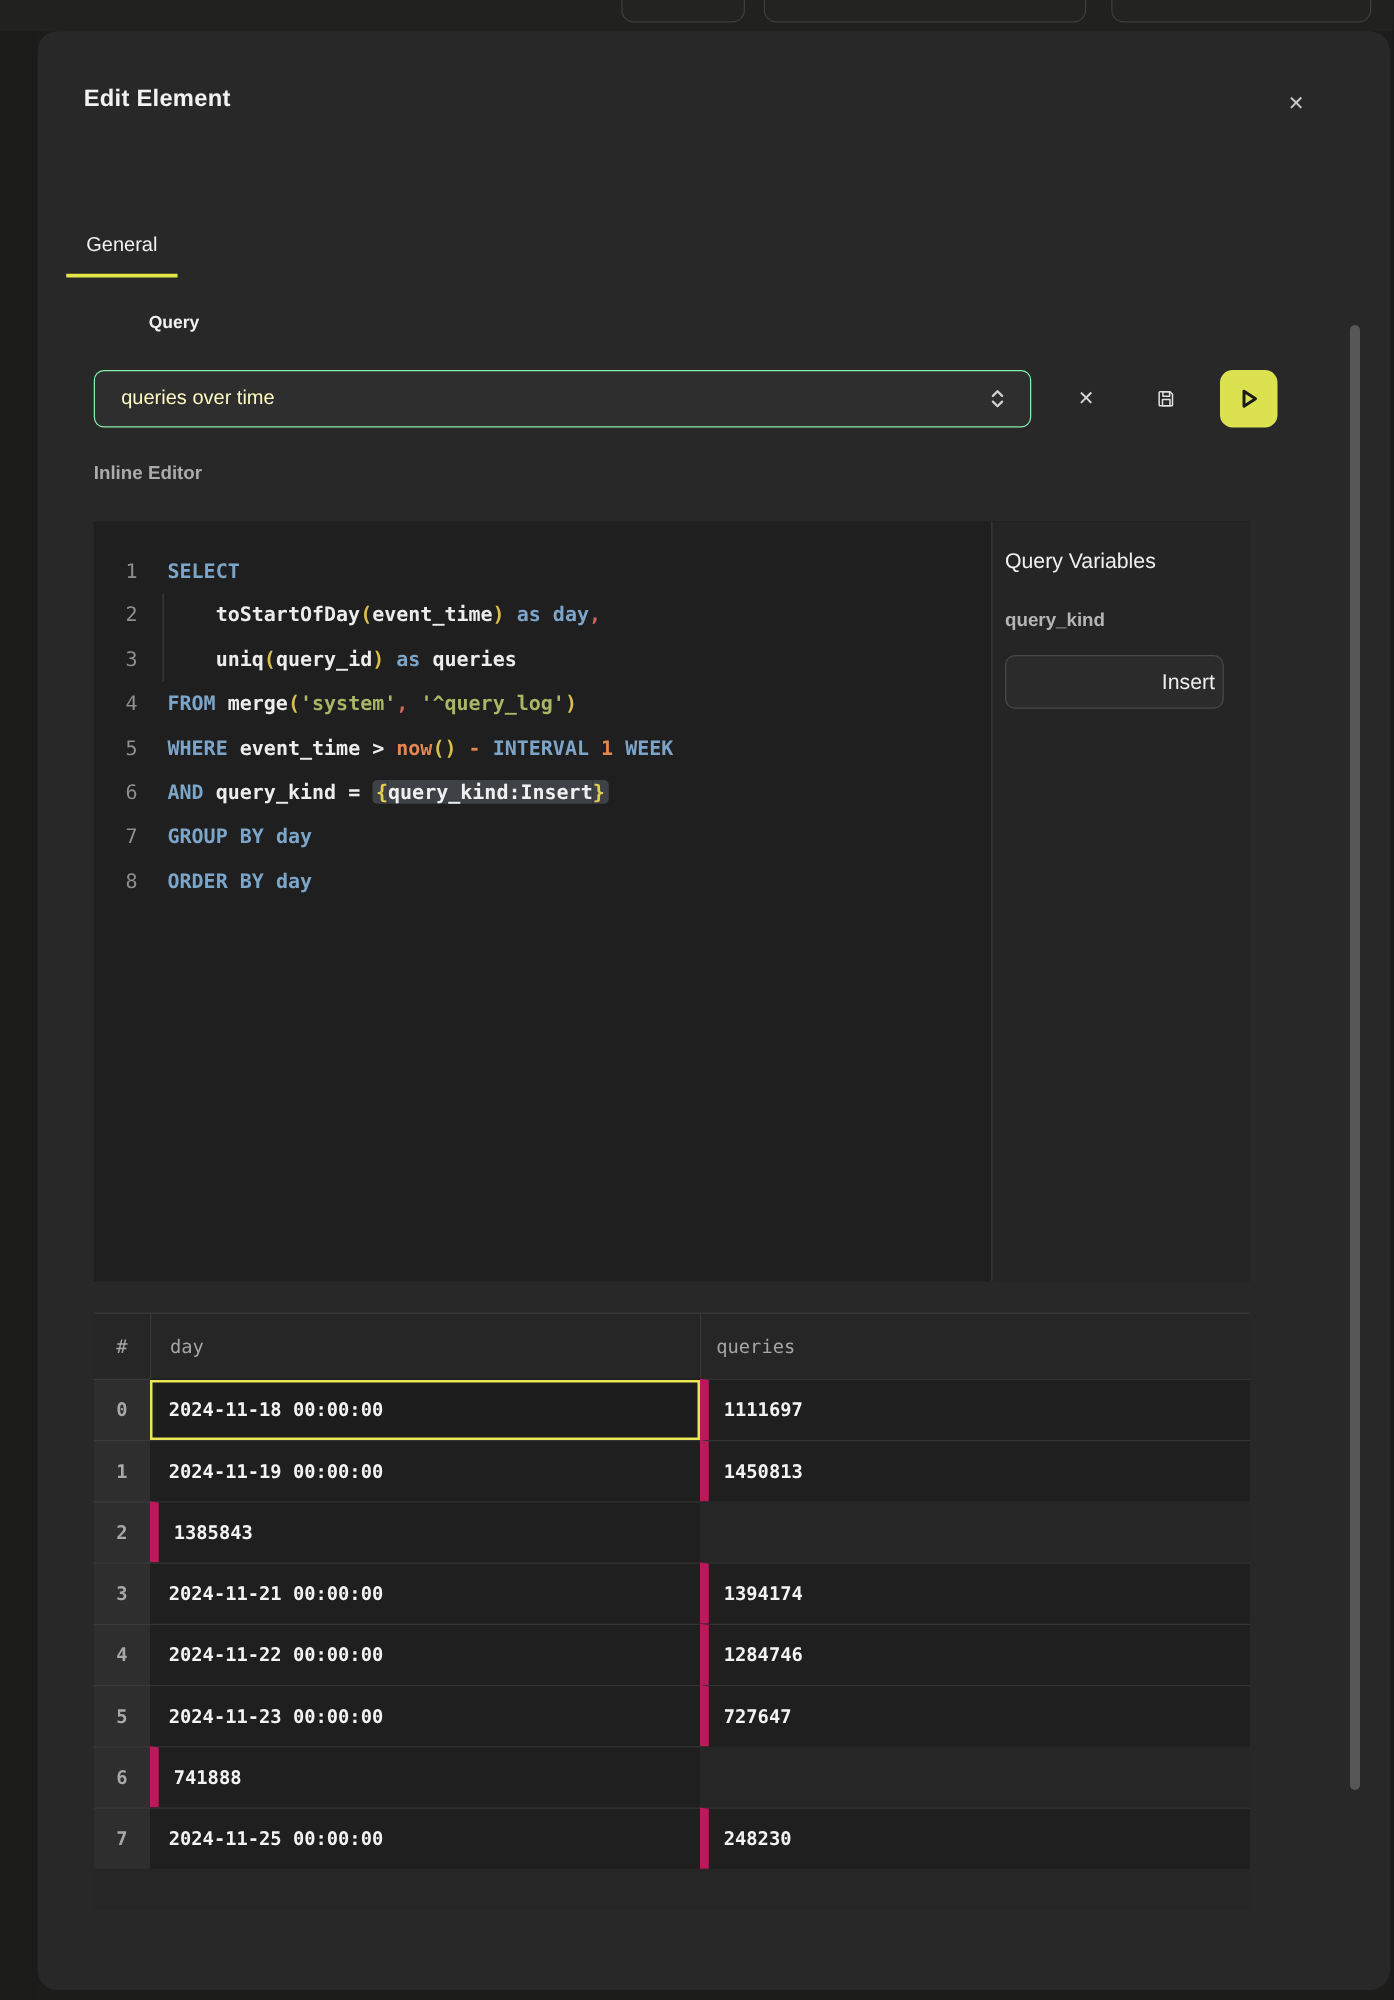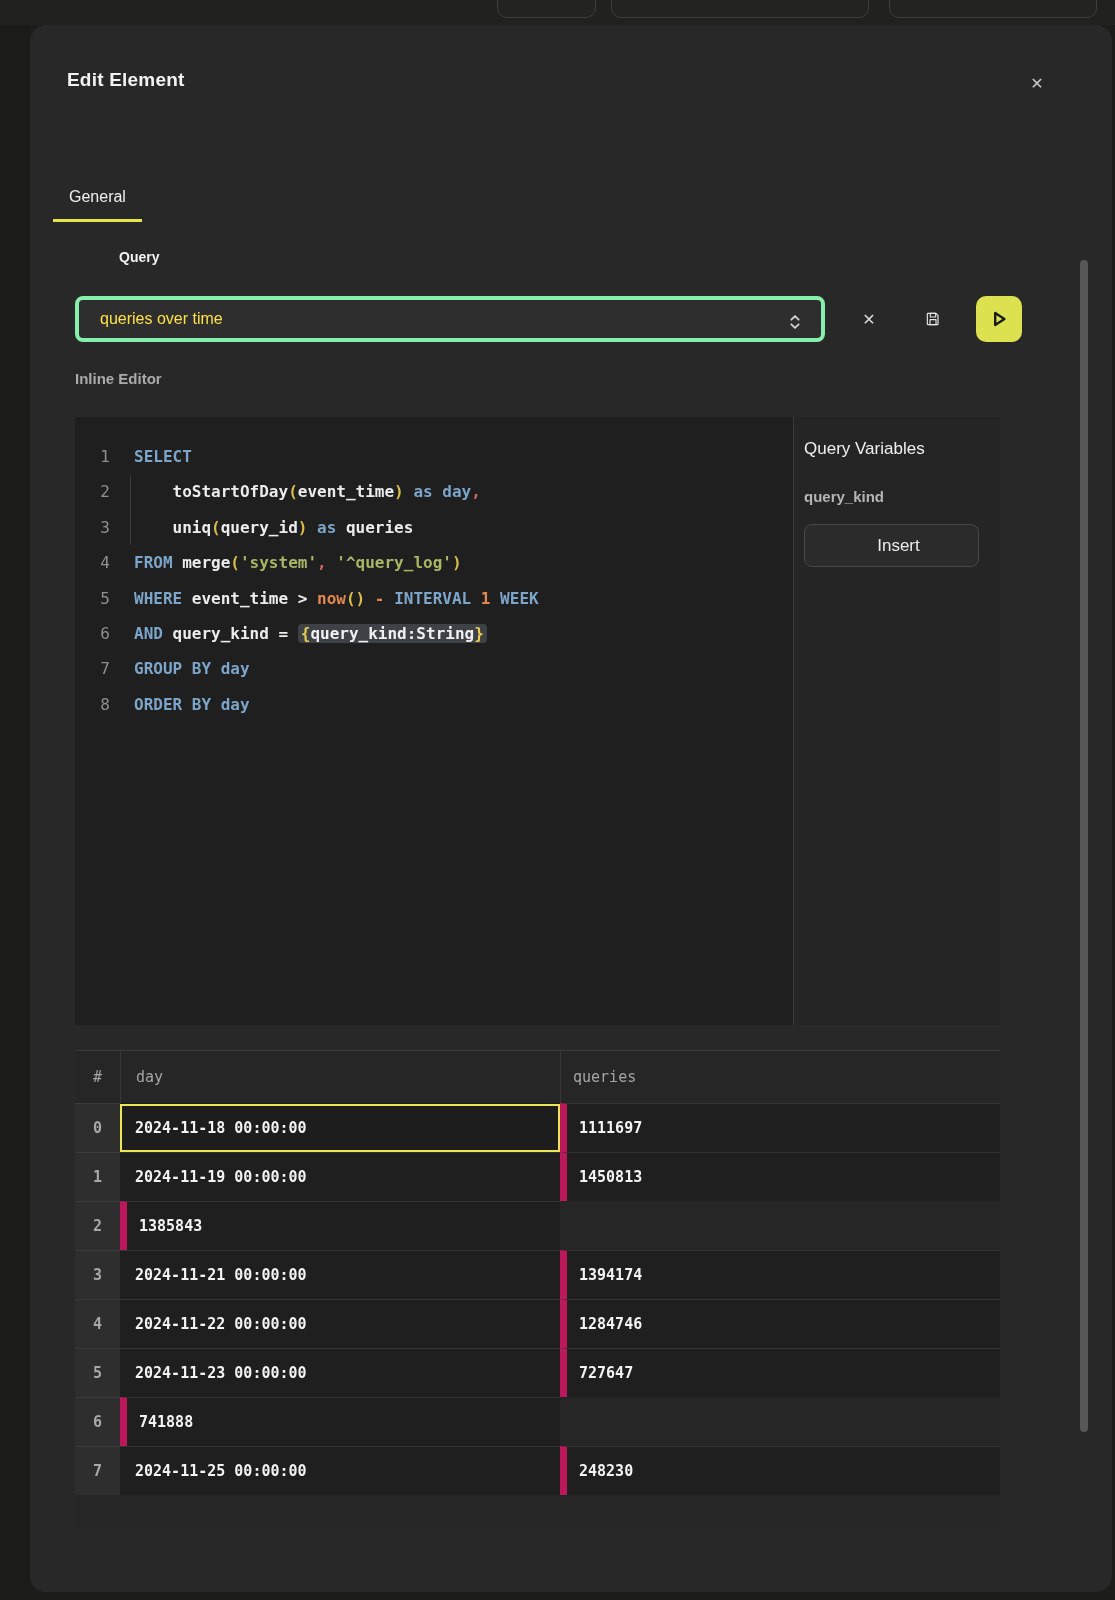--- a/index.html
+++ b/index.html
@@ -18,22 +18,22 @@
   .modal-title{position:absolute;left:37px;top:44px;font-size:19px;font-weight:600;color:#f2f2f2;letter-spacing:.2px;}
   .close-btn{position:absolute;left:993px;top:44px;width:28px;height:28px;display:flex;align-items:center;justify-content:center;
              color:#c9c9c9;font-size:16px;cursor:pointer;background:none;border:none;}
 
   .tab{position:absolute;left:23px;top:150px;height:47px;padding:0 16px;display:flex;align-items:center;
        font-size:16px;font-weight:400;color:#f0f0f0;border-bottom:3px solid #e5e54a;cursor:pointer;background:none;border-top:none;border-left:none;border-right:none;}
 
   .section-label{position:absolute;left:45px;top:224px;font-size:14px;font-weight:700;color:#f2f2f2;margin-left:44px;}
 
   
-  .query-select{position:absolute;left:45px;top:271px;width:750px;height:46px;background:#2e2e2e;border:4px solid #86efac;
-                border-radius:8px;display:flex;align-items:center;padding-left:21px;box-sizing:border-box;font-size:16px;color:#fde047;cursor:pointer;}
+  .query-select{position:absolute;left:45px;top:271px;width:750px;height:46px;background:#2e2e2e;border:1px solid #86efac;
+                border-radius:8px;display:flex;align-items:center;padding-left:21px;box-sizing:border-box;font-size:16px;color:#fef9c3;cursor:pointer;}
   .select-chevron{position:absolute;right:15px;top:11px;}
   .icon-btn{position:absolute;width:28px;height:28px;background:none;border:none;display:flex;align-items:center;justify-content:center;cursor:pointer;}
   .clear-btn{left:825px;top:280px;color:#d6d6d6;font-size:16px;}
   .save-btn{left:889px;top:280px;}
   .run-btn{position:absolute;left:946px;top:271px;width:46px;height:46px;border-radius:10px;border:none;
            display:flex;align-items:center;justify-content:center;cursor:pointer;}
 
   .inline-editor-label{position:absolute;left:45px;top:345px;font-size:15px;font-weight:600;color:#ababab;}
 
   
@@ -47,21 +47,21 @@
   .tk-hl_l,.tk-hl_m,.tk-hl_r{background:#3e4247;}
   .tk-hl_l{color:#e5ce4f;border-radius:4px 0 0 4px;padding-left:3px;}
   .tk-hl_r{color:#e5ce4f;border-radius:0 4px 4px 0;padding-right:3px;}
   .tk-hl_m{color:#f0f0f0;}
   .indent-guide{position:absolute;left:55px;top:58px;width:1px;height:70px;background:#3c3c3c;}
 
   .qv-panel{position:absolute;left:718px;top:0;width:207px;height:608px;background:#252525;border-left:1px solid #3a3a3a;box-sizing:border-box;}
   .qv-title{position:absolute;left:10px;top:22px;font-size:17px;font-weight:500;color:#f0f0f0;}
   .qv-var{position:absolute;left:10px;top:71px;font-size:15px;font-weight:600;color:#b5b5b5;}
   .qv-insert{position:absolute;left:10px;top:107px;width:175px;height:43px;background:#2b2b2b;border:1px solid #484848;
-             border-radius:8px;color:#ececec;font-size:17px;text-align:center;padding-left:20px;cursor:pointer;font-family:"Liberation Sans",sans-serif;}
+             border-radius:8px;color:#ececec;font-size:17px;text-align:right;padding-left:20px;cursor:pointer;font-family:"Liberation Sans",sans-serif;}
 
   
   .rtable{position:absolute;left:45px;top:1025px;width:925px;height:478px;background:#262626;border-top:1px solid #3a3a3a;box-sizing:border-box;
           font-family:"DejaVu Sans Mono",monospace;}
   .thead{display:flex;height:52px;}
   .th{box-sizing:border-box;display:flex;align-items:center;font-size:15px;color:#a5a5a5;font-weight:500;}
   .col-idx{width:45px;justify-content:center;}
   .col-day{width:440px;padding-left:15px;border-left:1px solid #383838;}
   .col-q{width:440px;padding-left:12px;border-left:1px solid #383838;}
   .trow{display:flex;height:49px;}
@@ -123,21 +123,21 @@
 
     <div class="inline-editor-label">Inline Editor</div>
 
     <div class="editor">
       <div class="code-area">
           <div class="code-line"><span class="gutter">1</span><span class="tk tk-kw">SELECT</span></div>
           <div class="code-line"><span class="gutter">2</span><span class="tk tk-pl">    toStartOfDay</span><span class="tk tk-pa">(</span><span class="tk tk-pl">event_time</span><span class="tk tk-pa">)</span><span class="tk tk-pl"> </span><span class="tk tk-kw">as</span><span class="tk tk-pl"> </span><span class="tk tk-kw">day</span><span class="tk tk-cm">,</span></div>
           <div class="code-line"><span class="gutter">3</span><span class="tk tk-pl">    uniq</span><span class="tk tk-pa">(</span><span class="tk tk-pl">query_id</span><span class="tk tk-pa">)</span><span class="tk tk-pl"> </span><span class="tk tk-kw">as</span><span class="tk tk-pl"> queries</span></div>
           <div class="code-line"><span class="gutter">4</span><span class="tk tk-kw">FROM</span><span class="tk tk-pl"> merge</span><span class="tk tk-pa">(</span><span class="tk tk-st">'system'</span><span class="tk tk-cm">,</span><span class="tk tk-pl"> </span><span class="tk tk-st">'^query_log'</span><span class="tk tk-pa">)</span></div>
           <div class="code-line"><span class="gutter">5</span><span class="tk tk-kw">WHERE</span><span class="tk tk-pl"> event_time &gt; </span><span class="tk tk-nm">now</span><span class="tk tk-pa">()</span><span class="tk tk-pl"> </span><span class="tk tk-nm">-</span><span class="tk tk-pl"> </span><span class="tk tk-kw">INTERVAL</span><span class="tk tk-pl"> </span><span class="tk tk-nm">1</span><span class="tk tk-pl"> </span><span class="tk tk-kw">WEEK</span></div>
-          <div class="code-line"><span class="gutter">6</span><span class="tk tk-kw">AND</span><span class="tk tk-pl"> query_kind = </span><span class="tk tk-hl_l">{</span><span class="tk tk-hl_m">query_kind:String</span><span class="tk tk-hl_r">}</span></div>
+          <div class="code-line"><span class="gutter">6</span><span class="tk tk-kw">AND</span><span class="tk tk-pl"> query_kind = </span><span class="tk tk-hl_l">{</span><span class="tk tk-hl_m">query_kind:Insert</span><span class="tk tk-hl_r">}</span></div>
           <div class="code-line"><span class="gutter">7</span><span class="tk tk-kw">GROUP</span><span class="tk tk-pl"> </span><span class="tk tk-kw">BY</span><span class="tk tk-pl"> </span><span class="tk tk-kw">day</span></div>
           <div class="code-line"><span class="gutter">8</span><span class="tk tk-kw">ORDER</span><span class="tk tk-pl"> </span><span class="tk tk-kw">BY</span><span class="tk tk-pl"> </span><span class="tk tk-kw">day</span></div>
         </div>
       <div class="indent-guide"></div>
       <div class="qv-panel">
         <div class="qv-title">Query Variables</div>
         <div class="qv-var">query_kind</div>
         <button class="qv-insert">Insert</button>
       </div>
     </div>

